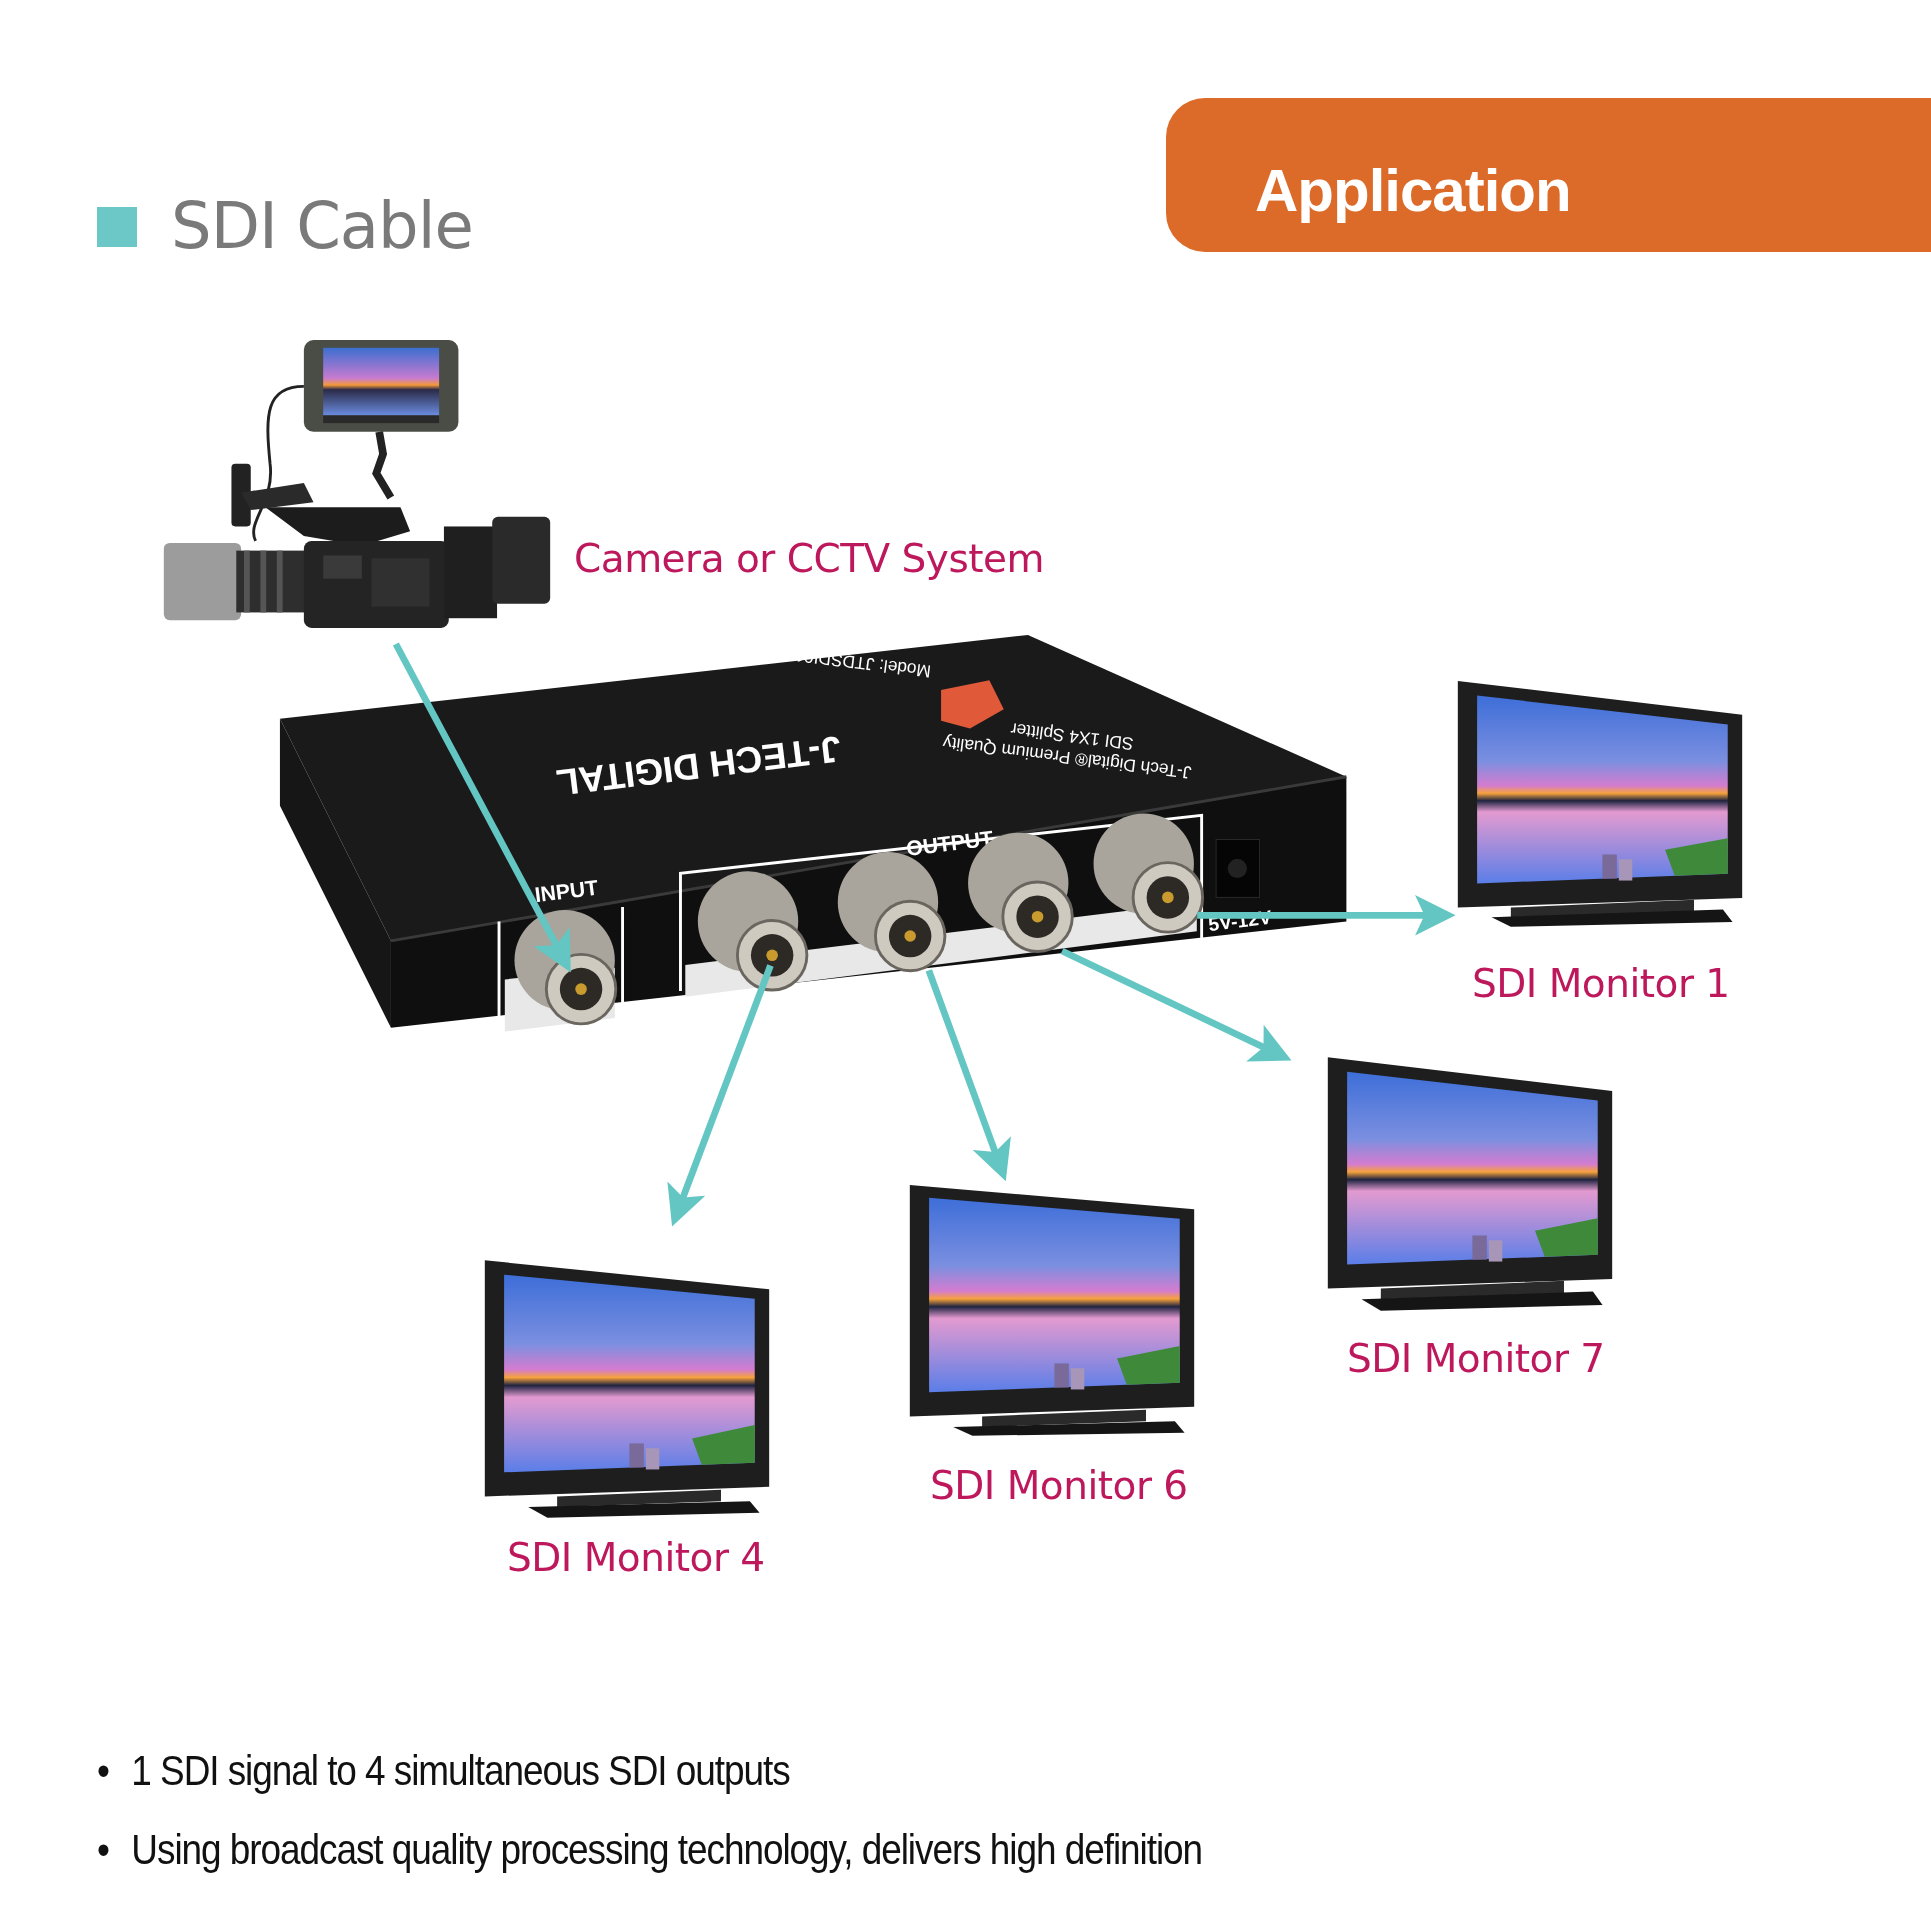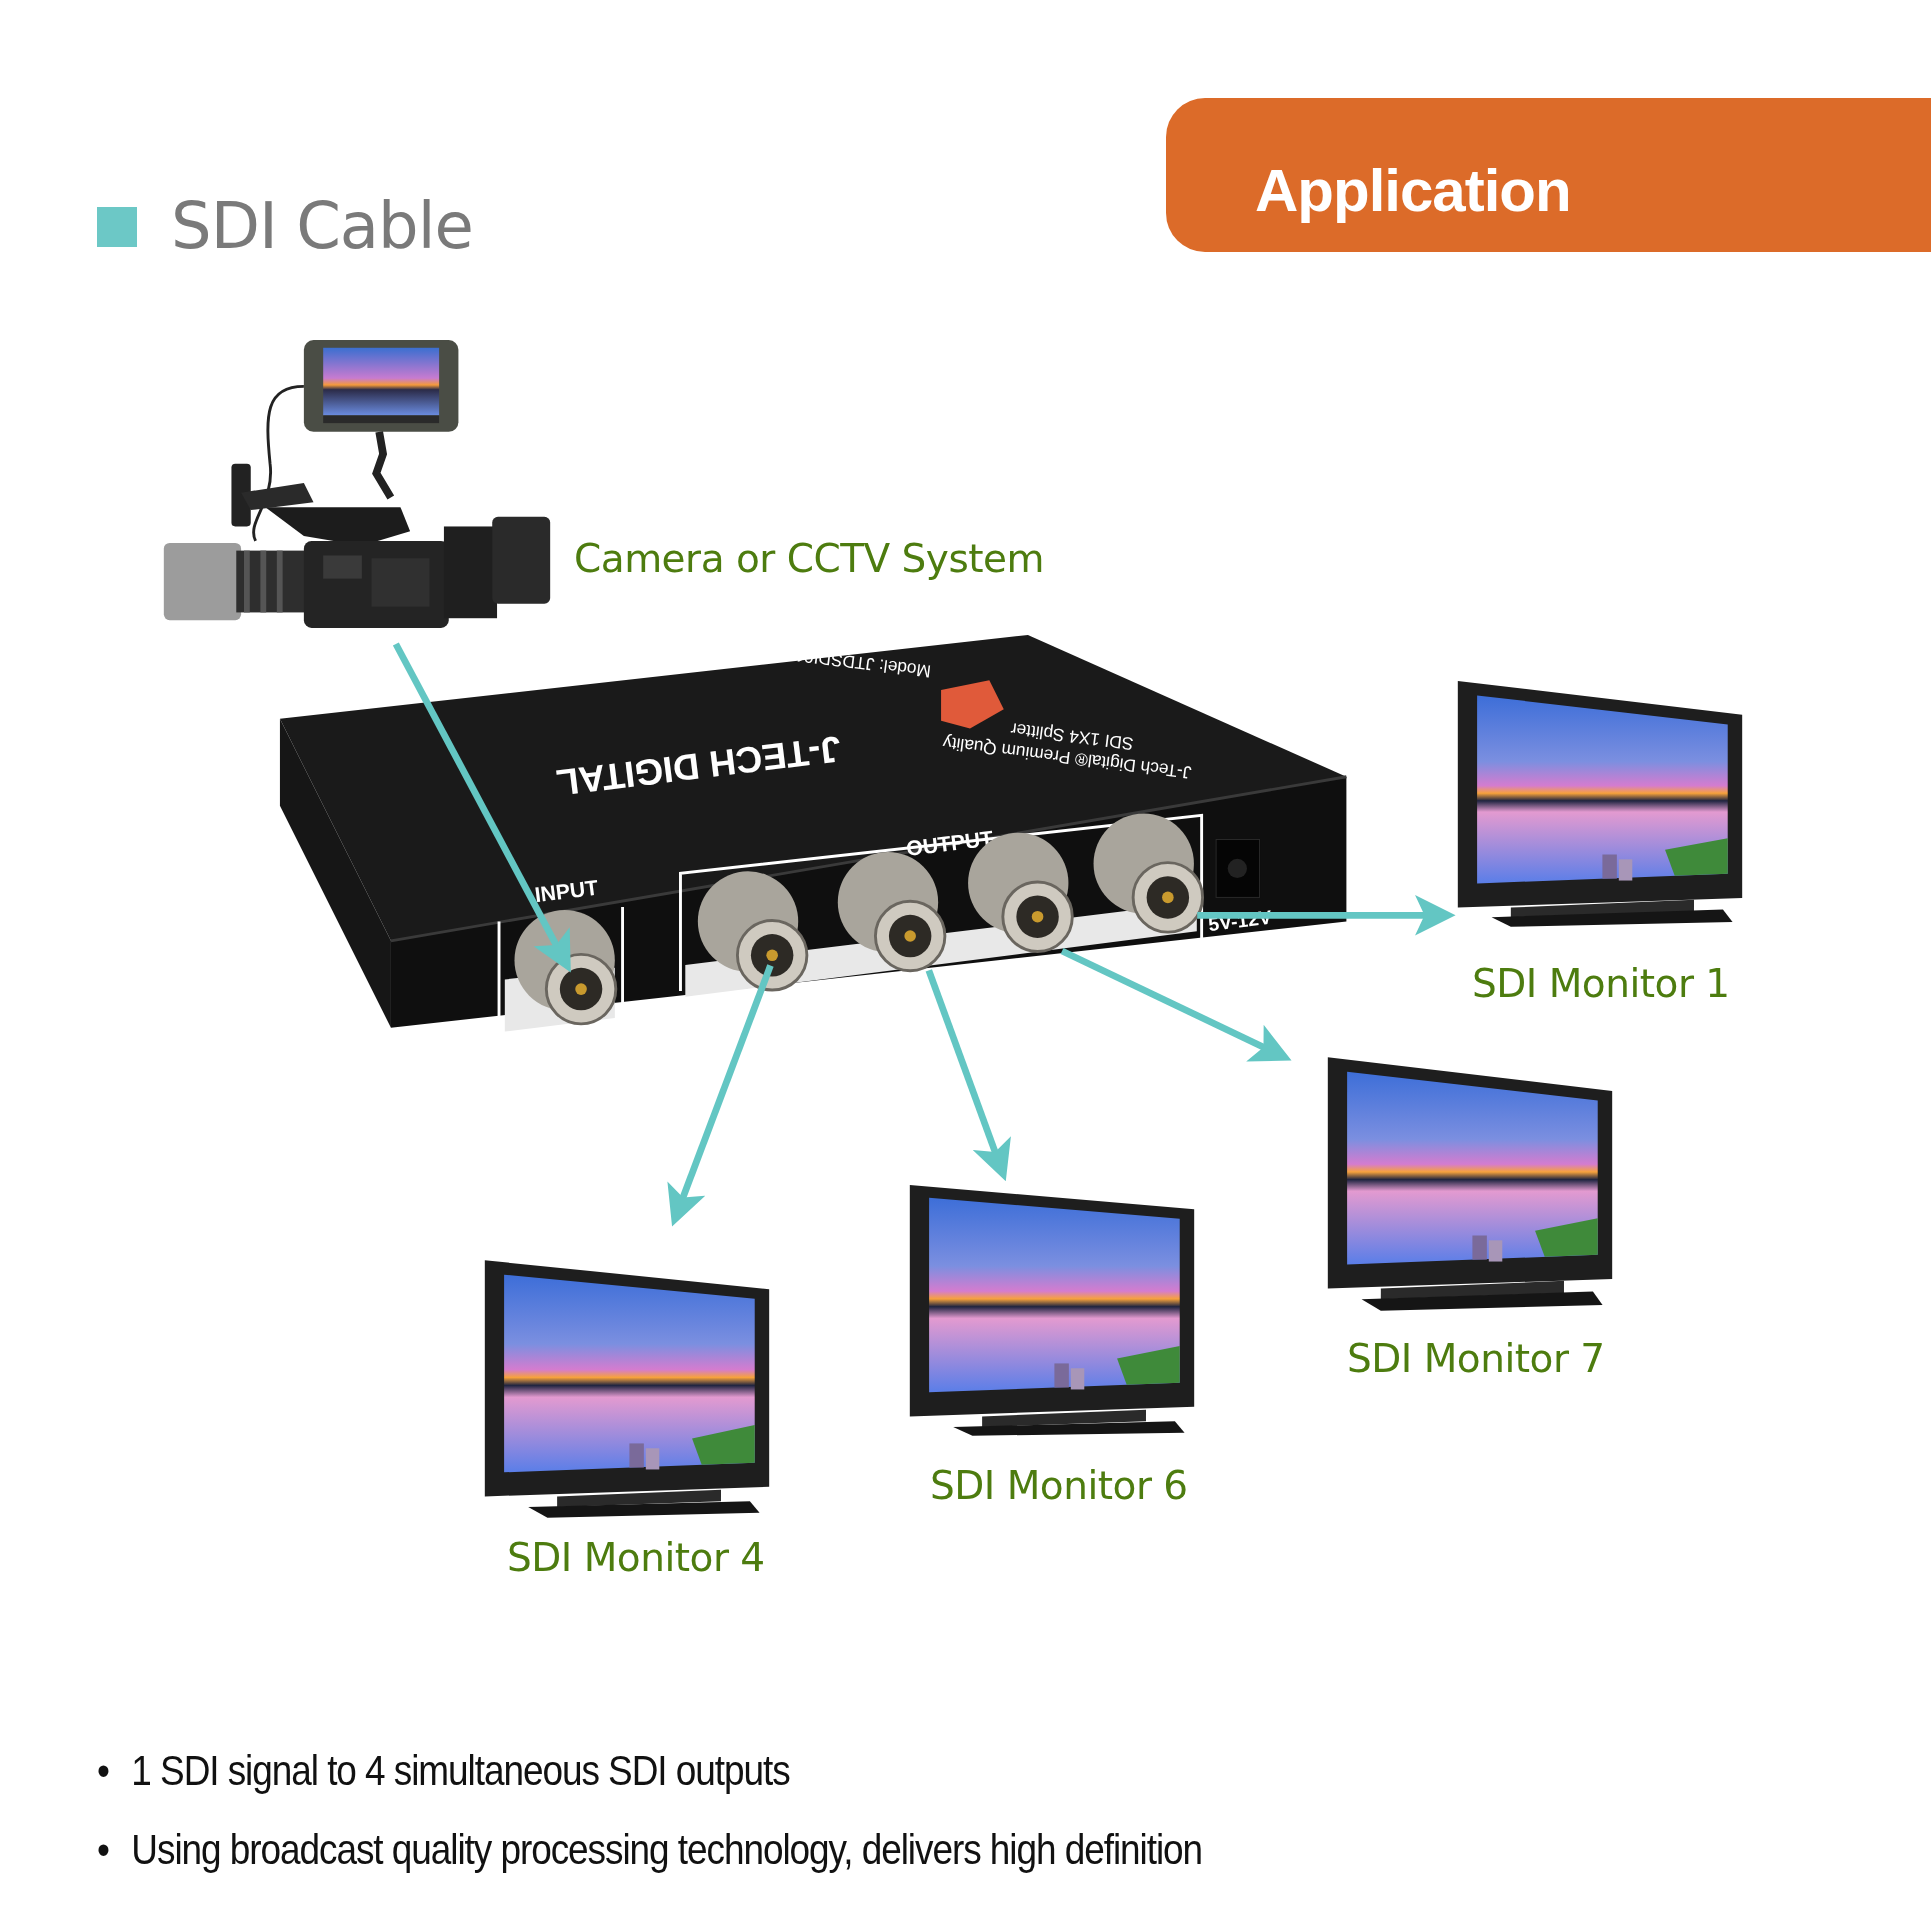--- a/index.html
+++ b/index.html
@@ -16,21 +16,21 @@
     font-size: 60px; color: #ffffff; letter-spacing: -1px; line-height: 116px; margin-top: 16px;
   }
 
   
   .section-square { position: absolute; left: 97px; top: 207px; width: 40px; height: 40px; }
   .section-label {
     position: absolute; left: 171px; top: 197px; font-size: 64px; color: #7a7a7a;
     font-family: "DejaVu Sans", sans-serif; line-height: 58px; letter-spacing: -1px;
   }
 
-  .caption { position: absolute; color: #4d7c0f; font-size: 39px; line-height: 46px; letter-spacing: -0.5px; font-family: "DejaVu Sans", sans-serif; white-space: nowrap; }
+  .caption { position: absolute; color: #be185d; font-size: 39px; line-height: 46px; letter-spacing: -0.5px; font-family: "DejaVu Sans", sans-serif; white-space: nowrap; }
 
   
   .camera { position: absolute; left: 159px; top: 338px; width: 396px; height: 290px; }
 
   
   .splitter { position: absolute; left: 275px; top: 632px; width: 1086px; height: 415px; }
 
   
   .monitor { position: absolute; }
   .monitor svg { display: block; }

